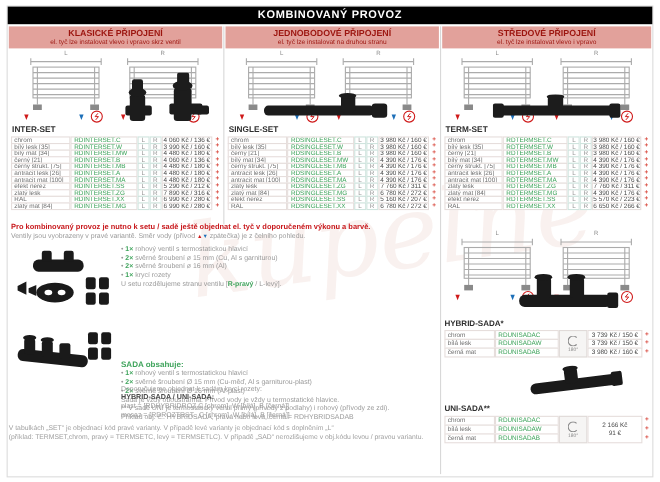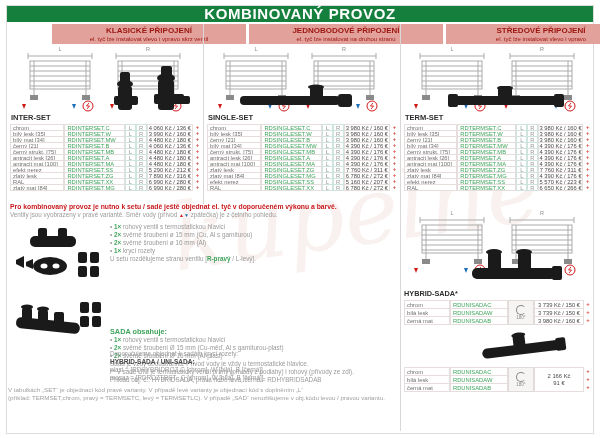--- a/index.html
+++ b/index.html
@@ -1,21 +1,21 @@
 <!DOCTYPE html>
 <html><head>
 <meta charset="utf-8">
 <style>
   html,body{margin:0;padding:0;}
   .page{position:relative;width:600px;height:438px;background:#fff;overflow:hidden;
         font-family:"Liberation Sans",sans-serif;color:#444;}
   .frame{position:absolute;left:6px;top:5px;width:586px;height:427px;border:1px solid #dcdcdc;}
-  .banner{position:absolute;left:7px;top:6px;width:586px;height:16px;background:#15803d;
-          color:#fff;font-size:15px;font-weight:bold;text-align:center;line-height:16px;letter-spacing:.6px;}
-  .colhead{position:absolute;top:24px;height:20px;background:#e2a19b;text-align:center;box-sizing:border-box;padding-top:2px;margin-left:44px;}
+  .banner{position:absolute;left:7px;top:6px;width:586px;height:16px;background:#000000;
+          color:#fff;font-size:10px;font-weight:bold;text-align:center;line-height:16px;letter-spacing:.6px;}
+  .colhead{position:absolute;top:24px;height:20px;background:#e2a19b;text-align:center;box-sizing:border-box;padding-top:2px;}
   .colhead .t{font-size:8px;font-weight:bold;color:#9c150f;line-height:9px;display:block;}
   .colhead .s{font-size:6px;color:#9c150f;line-height:8px;display:block;}
   .vdiv{position:absolute;width:1px;background:#d8d8d8;}
   .watermark{position:absolute;left:170px;top:160px;font-family:"DejaVu Serif",serif;font-style:italic;
              font-size:92px;color:rgba(224,178,168,0.18);transform:rotate(-8deg);pointer-events:none;}
   
   .rad{position:absolute;width:88px;height:62px;}
   .rad .lbl{position:absolute;left:0;top:-4px;width:88px;text-align:center;font-size:5.5px;color:#8d8d8d;}
   
   .photo{position:absolute;}
@@ -774,20 +774,21 @@
     <svg width="92" height="34" viewBox="0 0 92 34">
       <g fill="#1a1a1a" transform="rotate(-7 46 17)">
         <rect x="4" y="12" width="80" height="10" rx="5"></rect>
         <rect x="36" y="2" width="12" height="14" rx="3"></rect>
           <ellipse cx="42" cy="2.5" rx="7" ry="2.5"></ellipse>
         <rect x="78" y="10" width="10" height="13" rx="2"></rect>
       </g>
     </svg>
   </div>
   <div class="stable" style="left:404px;top:367px;">
+    <div class="stitle">UNI-SADA**</div>
     <div class="sbody">
       <div class="scol">
         <span class="scell sn">chrom</span>
         <span class="scell sn">bílá lesk</span>
         <span class="scell sn">černá mat</span>
       </div>
       <div class="scol">
         <span class="scell sc">RDUNISADAC</span>
         <span class="scell sc">RDUNISADAW</span>
         <span class="scell sc">RDUNISADAB</span>

